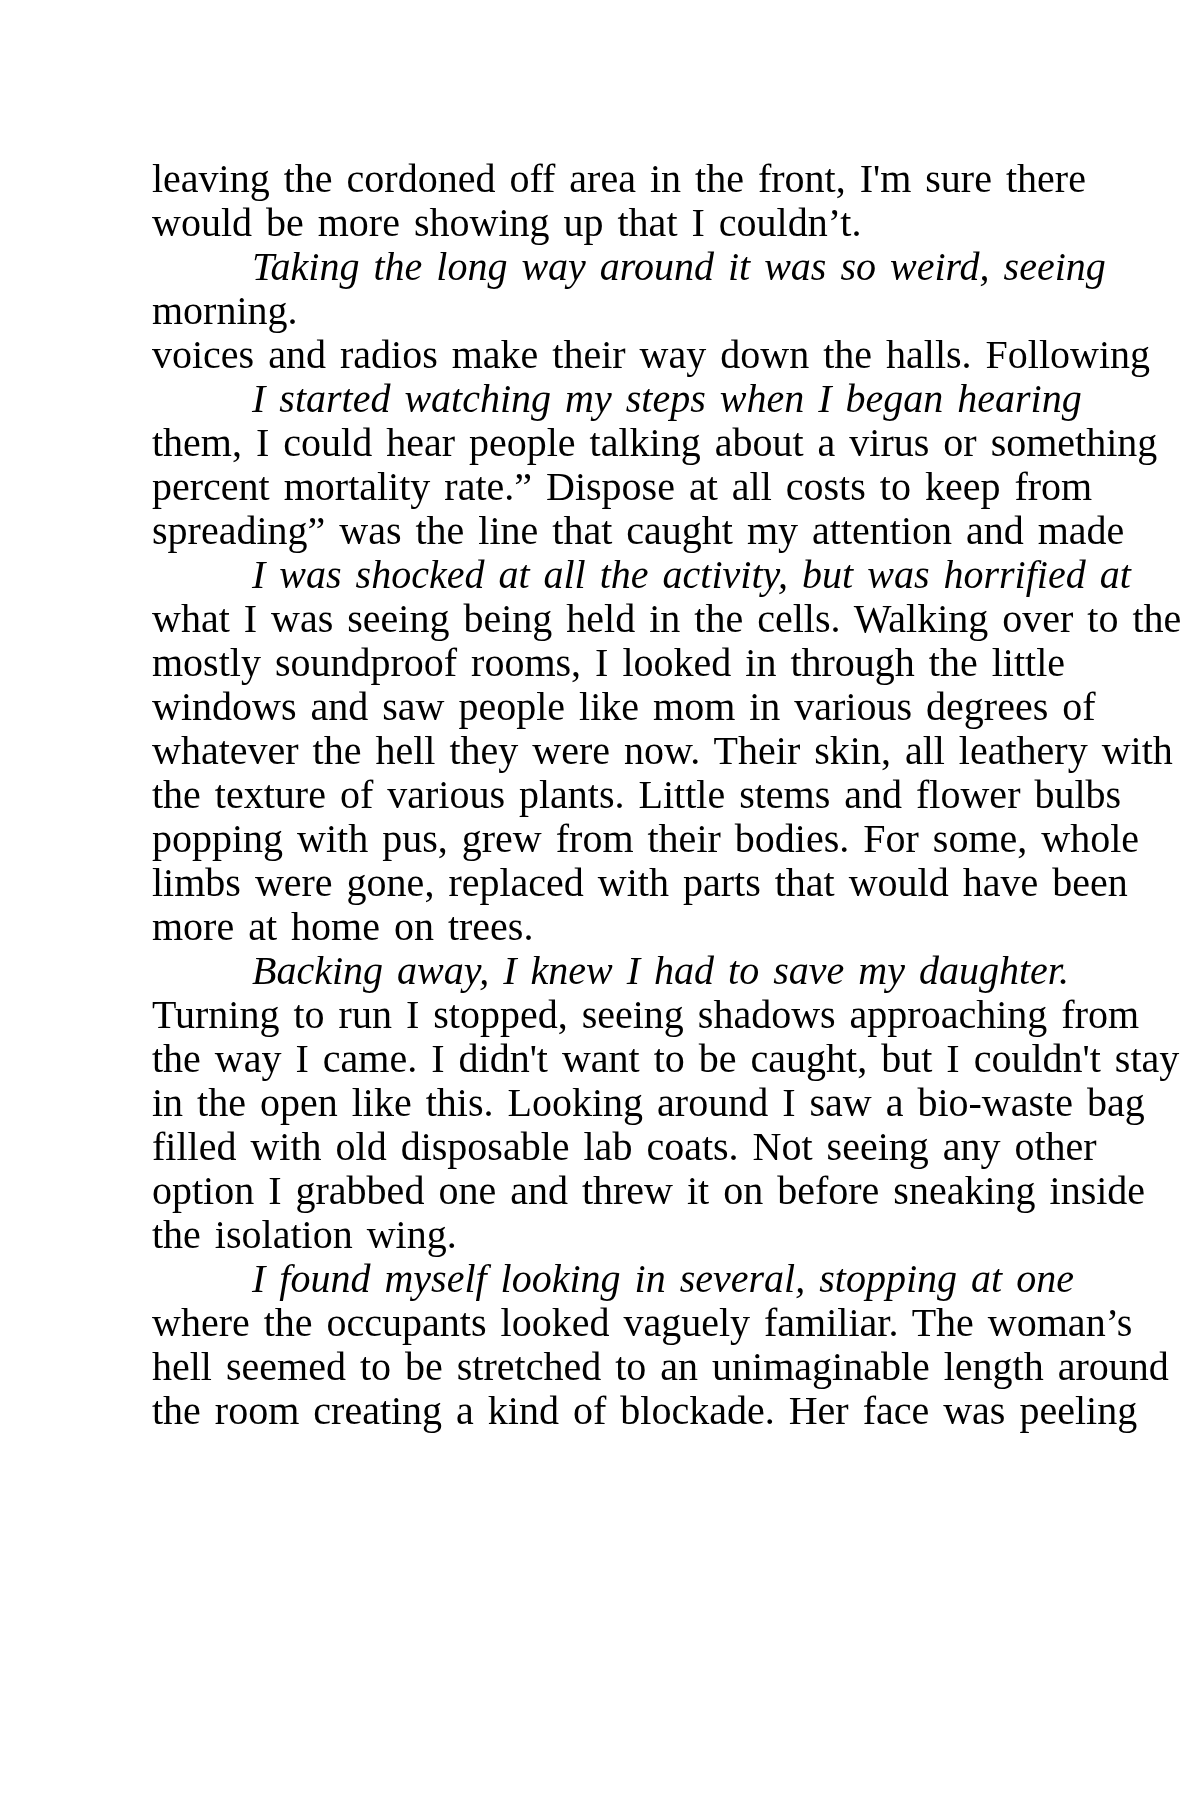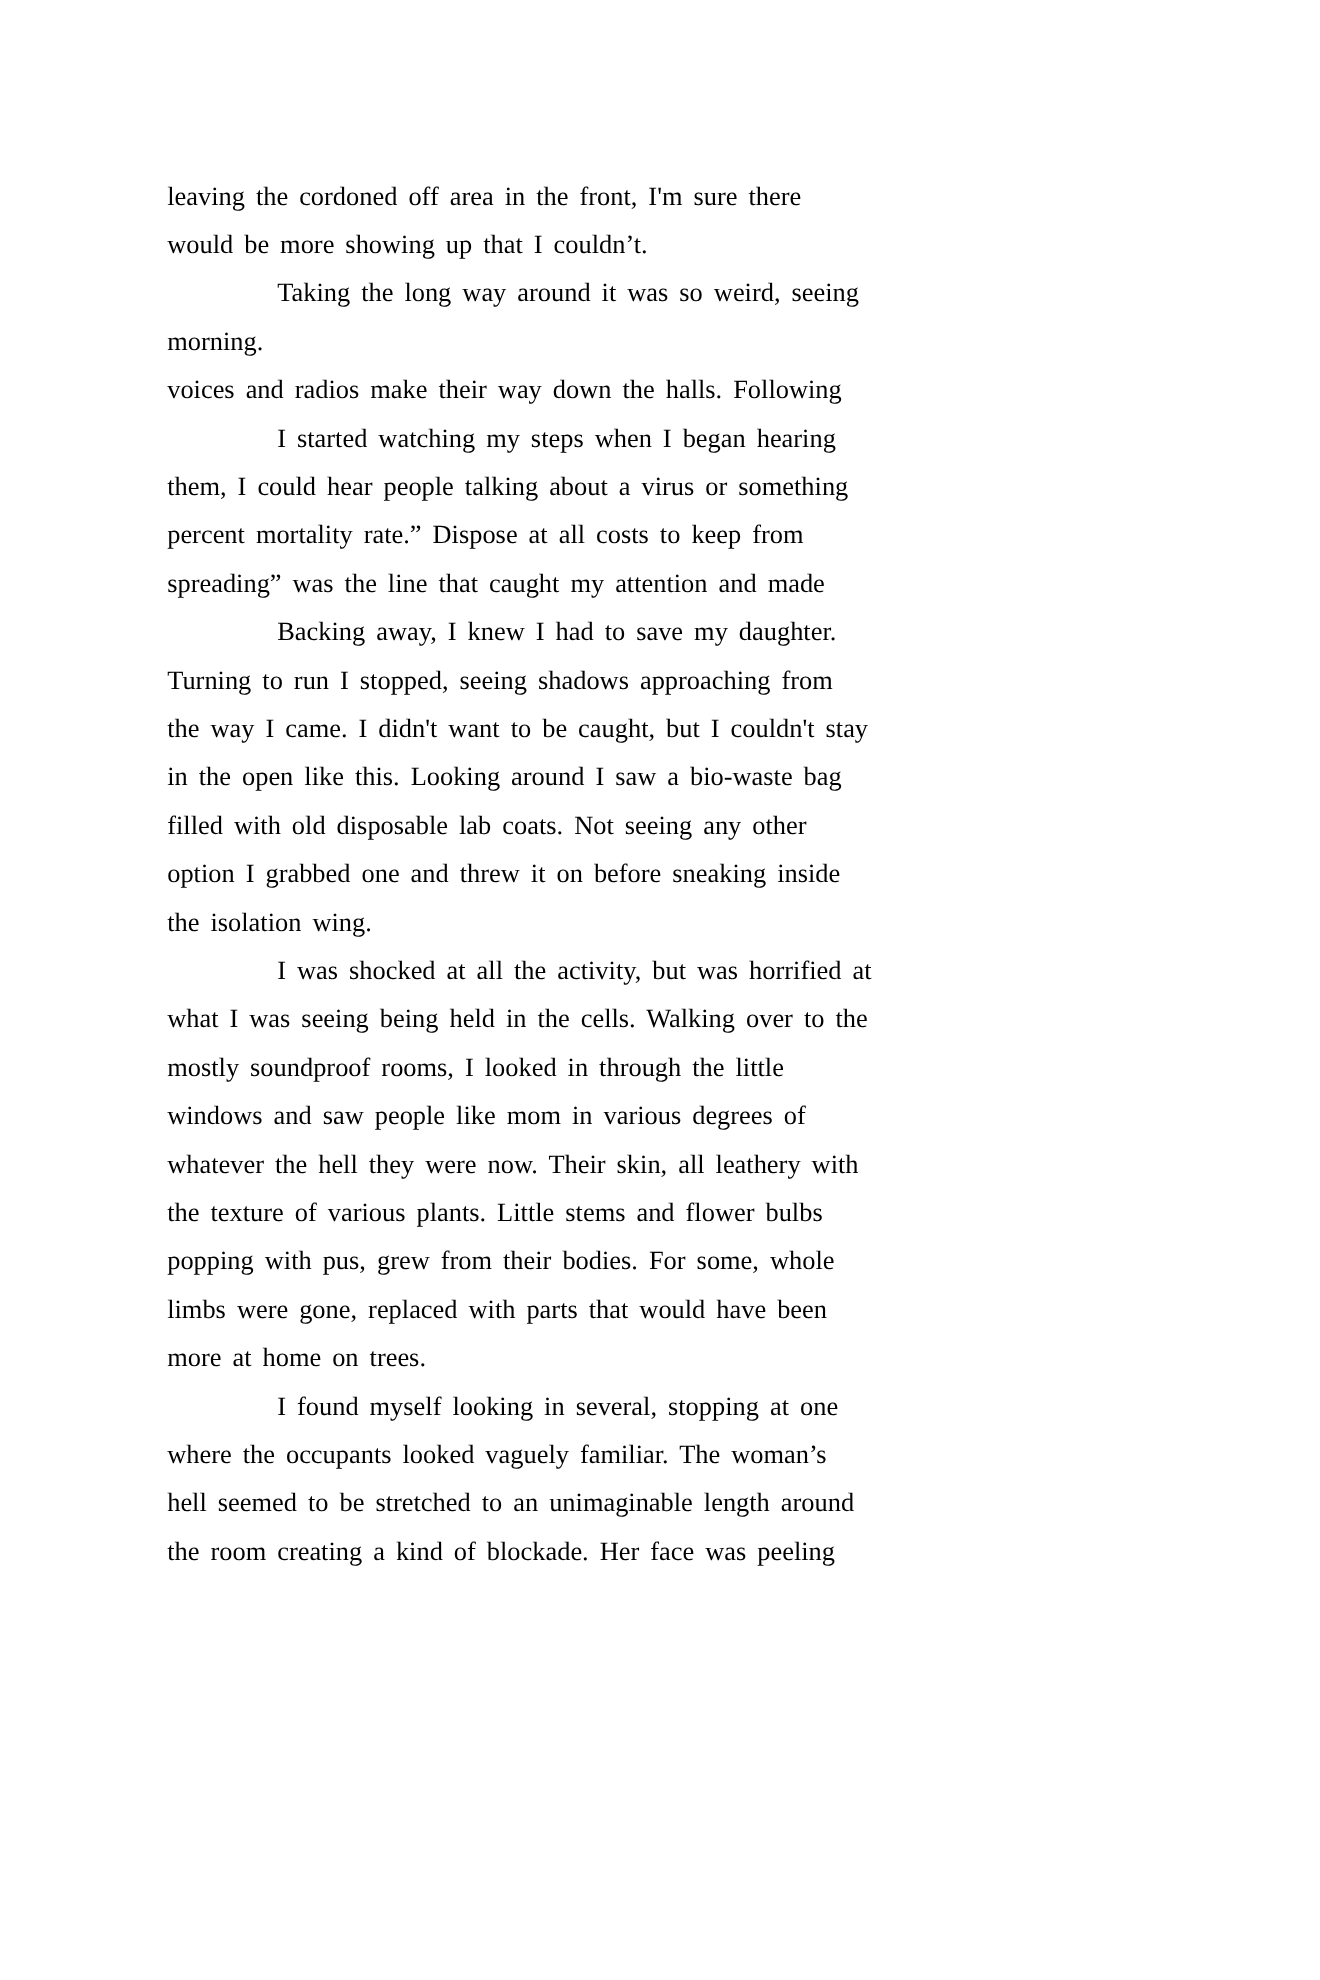--- a/index.html
+++ b/index.html
@@ -13,34 +13,35 @@
     height: 1800px;
     background: #ffffff;
     overflow: hidden;
   }
   .text-block {
     position: absolute;
     left: 152px;
     top: 157px;
     width: 905px;
     font-family: "Liberation Serif", "DejaVu Serif", serif;
-    font-size: 24px;
+    font-size: 40px;
     line-height: 44px;
     color: #000000;
     word-spacing: 4px;
   }
   .paragraph {
     margin: 0;
     padding: 0;
   }
   .line {
     white-space: nowrap;
   }
   .line.indent {
     padding-left: 100px;
+    font-style: italic;
   }
 </style>
 </head>
 <body>
 
 <div class="page">
   <div class="text-block">
 
     <div class="paragraph">
       <div class="line">leaving the cordoned off area in the front, I'm sure there</div>
@@ -54,39 +55,39 @@
 
     <div class="paragraph">
       <div class="line">voices and radios make their way down the halls. Following</div>
       <div class="line indent">I started watching my steps when I began hearing</div>
       <div class="line">them, I could hear people talking about a virus or something</div>
       <div class="line">percent mortality rate.” Dispose at all costs to keep from</div>
       <div class="line">spreading” was the line that caught my attention and made</div>
     </div>
 
     <div class="paragraph">
-      <div class="line indent">Backing away, I knew I had to save my daughter.</div>
-      <div class="line">Turning to run I stopped, seeing shadows approaching from</div>
-      <div class="line">the way I came. I didn't want to be caught, but I couldn't stay</div>
-      <div class="line">in the open like this. Looking around I saw a bio-waste bag</div>
-      <div class="line">filled with old disposable lab coats. Not seeing any other</div>
-      <div class="line">option I grabbed one and threw it on before sneaking inside</div>
-      <div class="line">the isolation wing.</div>
-    </div>
-
-    <div class="paragraph">
       <div class="line indent">I was shocked at all the activity, but was horrified at</div>
       <div class="line">what I was seeing being held in the cells. Walking over to the</div>
       <div class="line">mostly soundproof rooms, I looked in through the little</div>
       <div class="line">windows and saw people like mom in various degrees of</div>
       <div class="line">whatever the hell they were now. Their skin, all leathery with</div>
       <div class="line">the texture of various plants. Little stems and flower bulbs</div>
       <div class="line">popping with pus, grew from their bodies. For some, whole</div>
       <div class="line">limbs were gone, replaced with parts that would have been</div>
       <div class="line">more at home on trees.</div>
+    </div>
+
+    <div class="paragraph">
+      <div class="line indent">Backing away, I knew I had to save my daughter.</div>
+      <div class="line">Turning to run I stopped, seeing shadows approaching from</div>
+      <div class="line">the way I came. I didn't want to be caught, but I couldn't stay</div>
+      <div class="line">in the open like this. Looking around I saw a bio-waste bag</div>
+      <div class="line">filled with old disposable lab coats. Not seeing any other</div>
+      <div class="line">option I grabbed one and threw it on before sneaking inside</div>
+      <div class="line">the isolation wing.</div>
     </div>
 
     <div class="paragraph">
       <div class="line indent">I found myself looking in several, stopping at one</div>
       <div class="line">where the occupants looked vaguely familiar. The woman’s</div>
       <div class="line">hell seemed to be stretched to an unimaginable length around</div>
       <div class="line">the room creating a kind of blockade. Her face was peeling</div>
     </div>
 
   </div>

